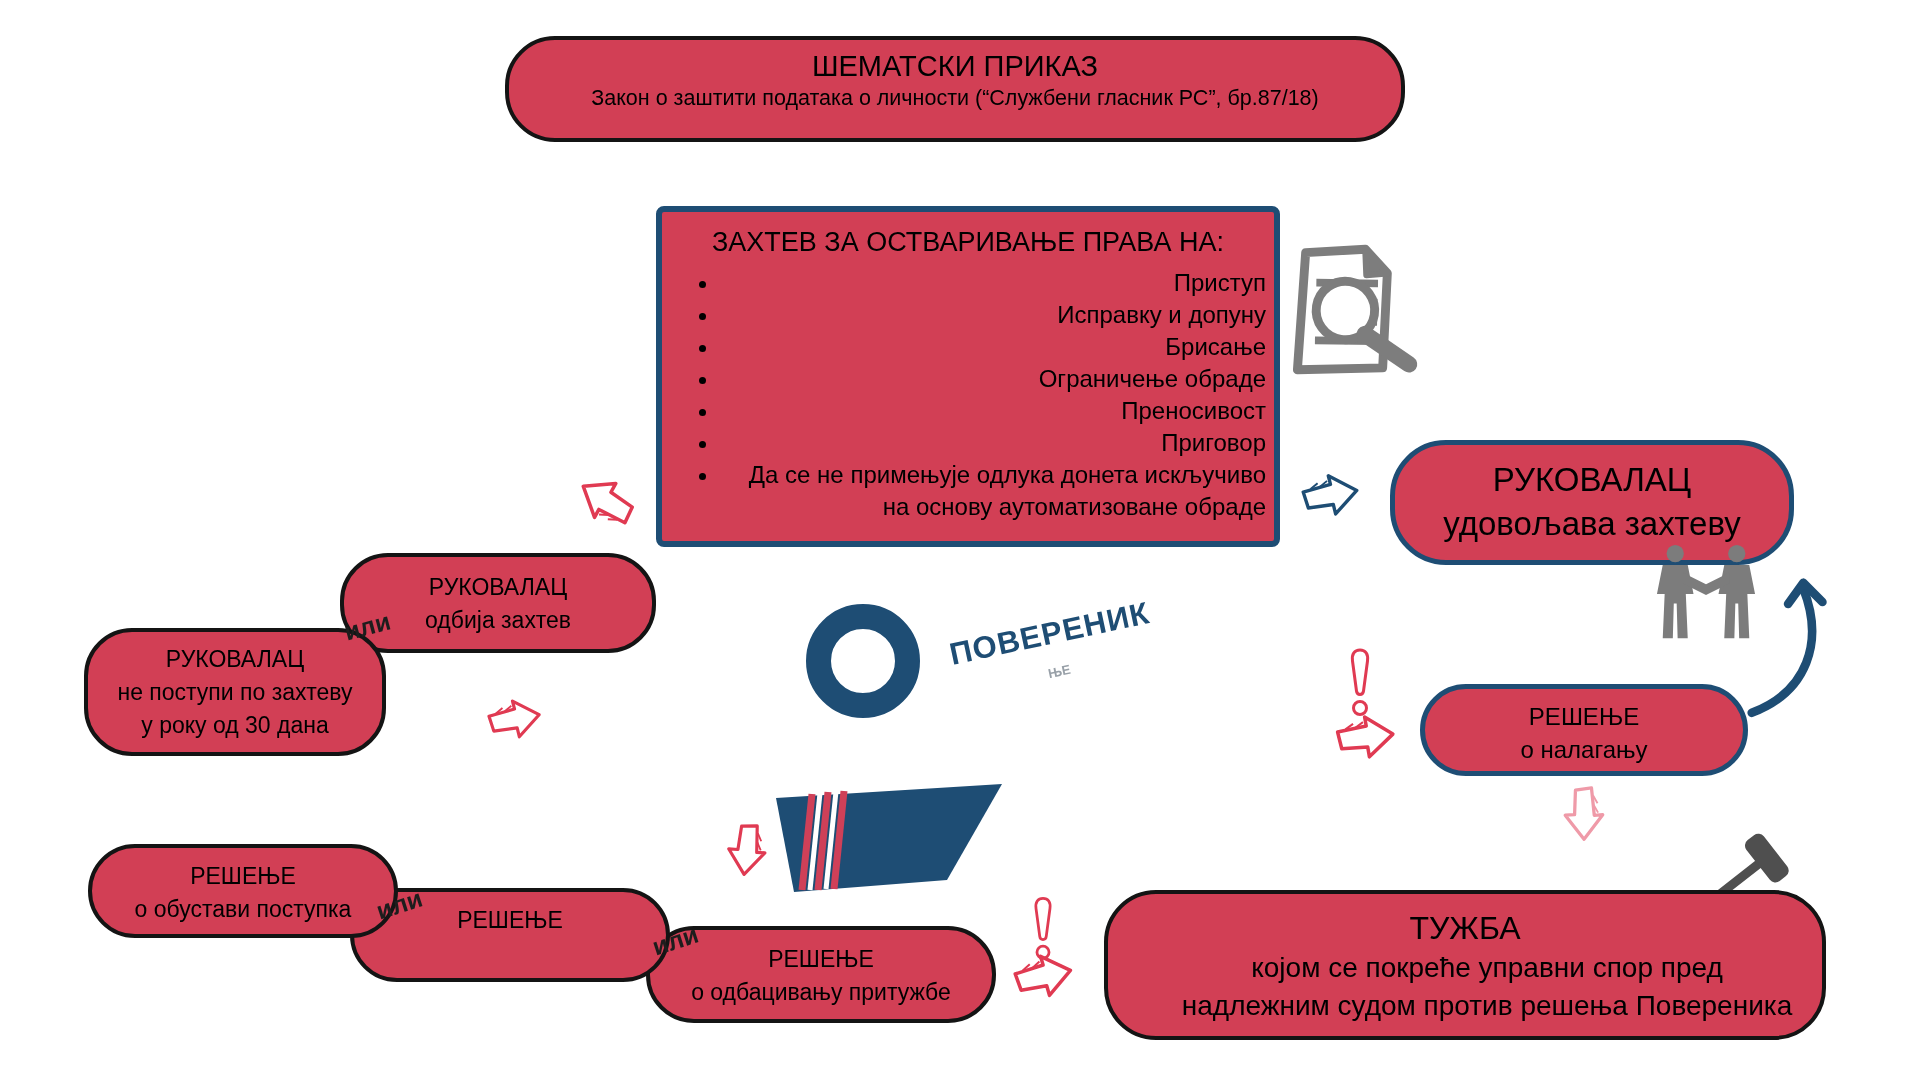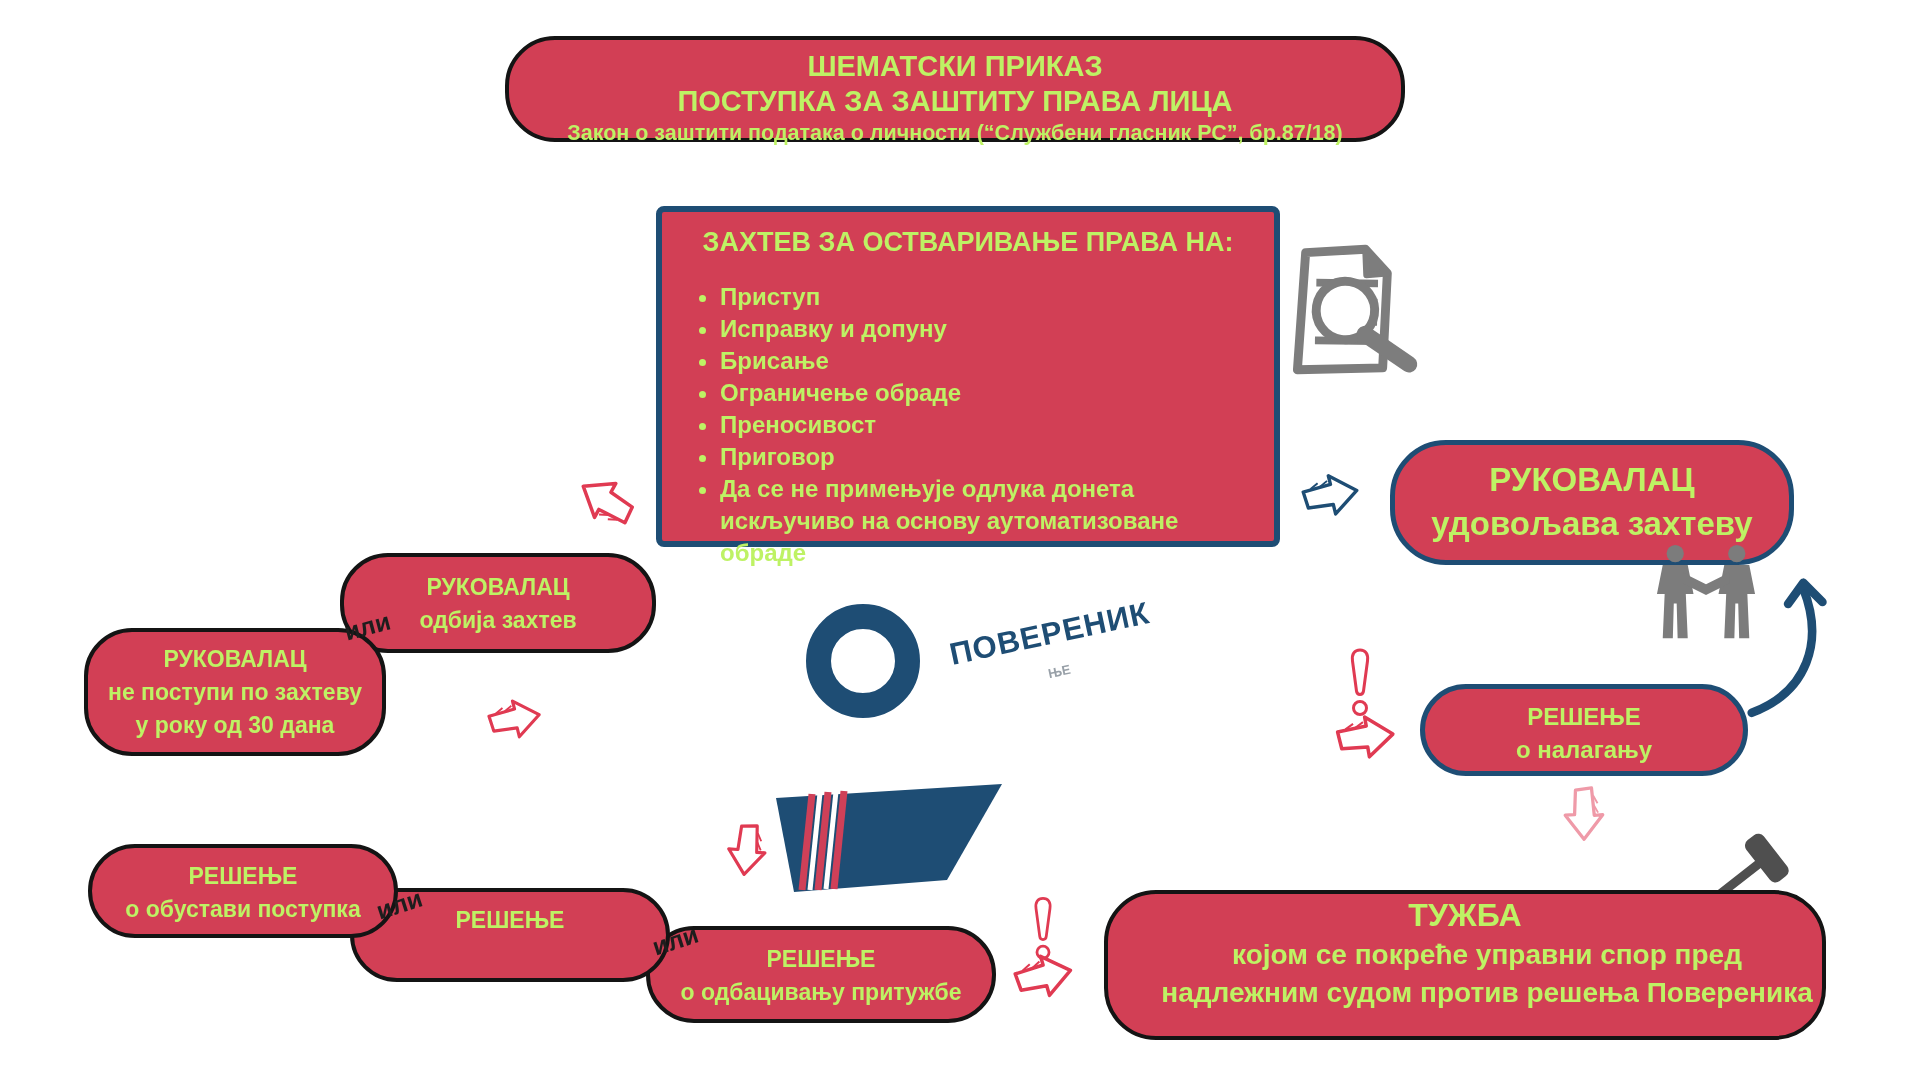--- a/index.html
+++ b/index.html
@@ -1,32 +1,32 @@
 <!DOCTYPE html>
 <html><head>
 <meta charset="utf-8">
 <style>
   html,body{margin:0;padding:0;background:#ffffff;}
   #canvas{position:relative;width:1920px;height:1080px;overflow:hidden;background:#ffffff;
           font-family:"Liberation Sans", sans-serif;font-weight:bold;}
-  .box{position:absolute;box-sizing:border-box;background:#d23f55;color:#bef264;
-       text-align:center;font-weight:bold;}
+  .box{position:absolute;box-sizing:border-box;background:#d23f55;color:#000000;
+       text-align:center;font-weight:normal;}
   .b-black{border:4px solid #141414;}
   .b-navy{border:5px solid #1e4d74;}
   .abs{position:absolute;}
 
   
   #title-box{left:505px;top:36px;width:900px;height:106px;border-radius:50px;padding-top:9px;}
   #title-box .t1,#title-box .t2{font-size:29px;line-height:35px;}
   #title-box .t3{font-size:21.5px;line-height:29px;}
 
   
   #request-box{left:656px;top:206px;width:624px;height:341px;border-width:6px;border-radius:8px;z-index:1;}
   #request-box .rq-title{font-size:27px;margin-top:15px;text-align:center;}
-  #request-box ul{margin:23px 0 0 0;padding:0 8px 0 58px;text-align:left;list-style:disc;}
+  #request-box ul{margin:9px 0 0 0;padding:0 8px 0 58px;text-align:right;list-style:disc;}
   #request-box li{font-size:24px;line-height:32px;}
 
   
   #grants-box{left:1390px;top:440px;width:404px;height:125px;border-radius:56px;padding-top:13px;z-index:2;}
   #grants-box div{font-size:33px;line-height:44px;}
   #order-box{left:1420px;top:684px;width:328px;height:92px;border-radius:46px;padding-top:11px;z-index:2;}
   #order-box div{font-size:24px;line-height:33px;}
 
   
   #rejects-box{left:340px;top:553px;width:316px;height:100px;border-radius:48px;padding-top:14px;z-index:2;}
@@ -38,21 +38,21 @@
   #complaint-box{left:600px;top:672px;width:716px;height:120px;border-width:7px;border-radius:60px;z-index:2;}
   #complaint-box .big{font-size:44px;line-height:106px;letter-spacing:1px;}
 
   
   #suspend-box{left:88px;top:844px;width:310px;height:94px;border-radius:47px;padding-top:12px;z-index:3;}
   #reject-box{left:350px;top:888px;width:320px;height:94px;border-radius:47px;padding-top:12px;z-index:2;}
   #dismiss-box{left:646px;top:926px;width:350px;height:97px;border-radius:48px;padding-top:13px;z-index:1;}
   #suspend-box div,#reject-box div,#dismiss-box div{font-size:23px;line-height:33px;}
 
   
-  #lawsuit-box{left:1104px;top:890px;width:722px;height:150px;border-radius:52px;z-index:2;}
+  #lawsuit-box{left:1104px;top:890px;width:722px;height:150px;border-radius:52px;padding-top:13px;z-index:2;}
   #lawsuit-box .l1{font-size:32px;line-height:42px;}
   #lawsuit-box .l2,#lawsuit-box .l3{font-size:28px;line-height:38px;margin-left:44px;}
 
   
   .or{position:absolute;color:#1d1d1d;font-size:25px;font-weight:bold;z-index:5;}
   #or1{left:344px;top:612px;transform:rotate(-15deg);}
   #or2{left:376px;top:890px;transform:rotate(-18deg);}
   #or3{left:652px;top:926px;transform:rotate(-18deg);}
 
   
@@ -76,21 +76,20 @@
   #red-arrow-3{left:1012px;top:950px;transform:rotate(-10deg);z-index:2;}
   #red-arrow-down{left:718px;top:818px;transform:rotate(99deg);z-index:2;}
 </style>
 </head>
 <body>
 
 <div id="canvas">
 
   <div class="box b-black" id="title-box">
     <div class="t1">ШЕМАТСКИ ПРИКАЗ</div>
-    <div class="t2">ПОСТУПКА ЗА ЗАШТИТУ ПРАВА ЛИЦА</div>
     <div class="t3">Закон о заштити података о личности (“Службени гласник РС”, бр.87/18)</div>
   </div>
 
   <svg id="doc-icon" class="abs" width="196" height="150" viewBox="0 0 150 118">
     <g transform="rotate(9 70 60)" stroke="#7d7d7d" fill="none" stroke-width="7" stroke-linejoin="round">
       <path d="M28 16 L74 6 L94 22 L102 96 L36 108 Z" fill="#ffffff"></path>
       <path d="M74 6 L78 26 L94 22 Z" fill="#7d7d7d" stroke-width="5"></path>
       <path d="M40 38 L88 31 M42 53 L90 46 M44 68 L92 61 M46 83 L94 76" stroke-width="6"></path>
       <circle cx="66" cy="56" r="23" fill="#ffffff"></circle>
       <path d="M84 72 L122 90" stroke-width="13" stroke-linecap="round"></path>

